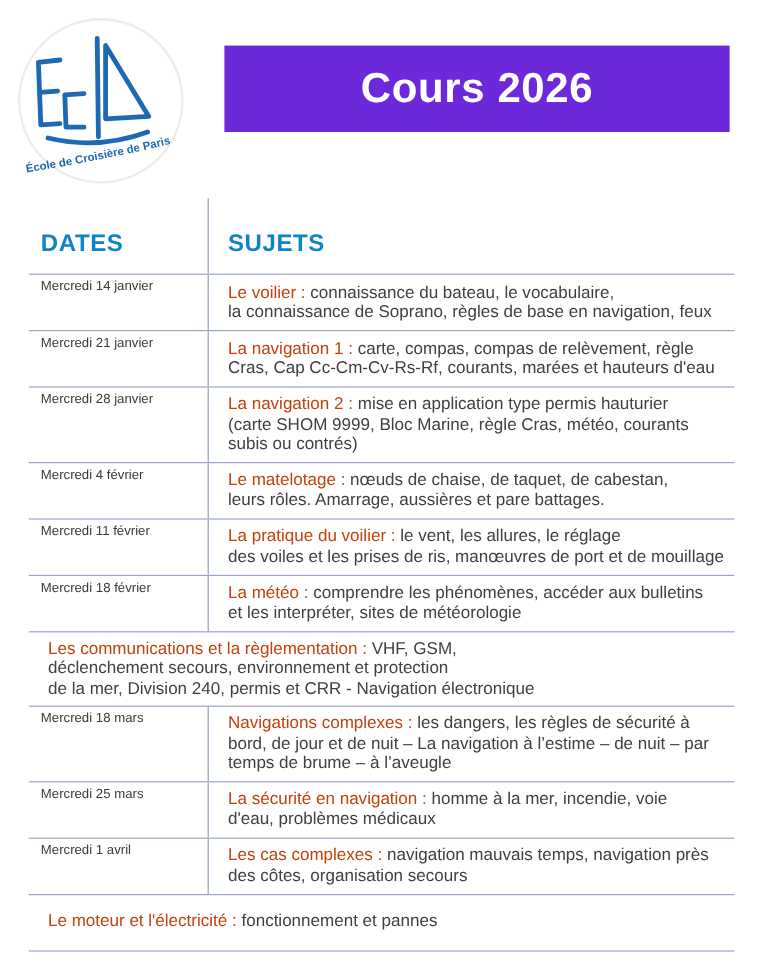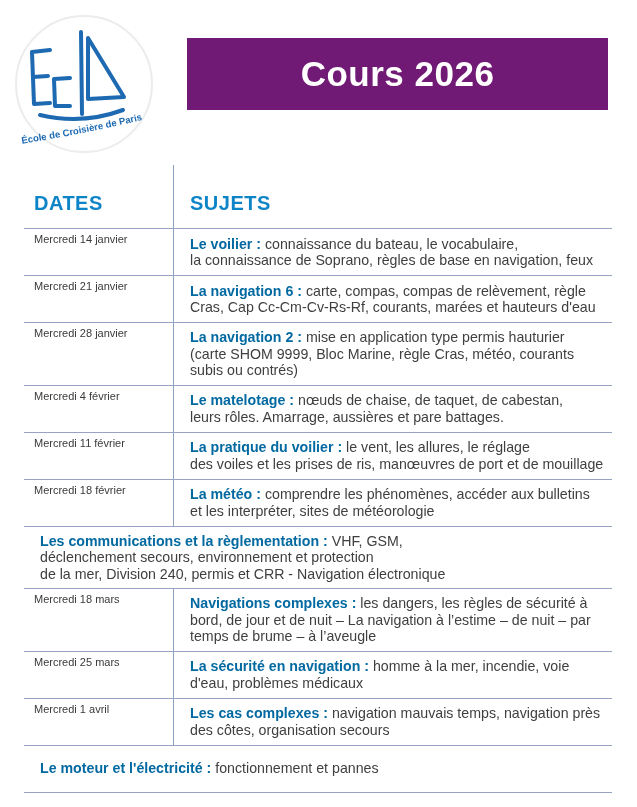--- a/index.html
+++ b/index.html
@@ -5,42 +5,42 @@
   html,body{margin:0;padding:0;}
   body{
     width:637px;height:807px;position:relative;background:#ffffff;
     font-family:"Liberation Sans","DejaVu Sans",sans-serif;
     -webkit-font-smoothing:antialiased;overflow:hidden;
   }
   
   .logo-wrap{position:absolute;left:4px;top:8px;width:164px;height:150px;}
   .banner{
     position:absolute;left:187px;top:38px;width:421px;height:72px;
-    background:#701a75;color:#ffffff;display:flex;align-items:center;justify-content:center;
+    background:#6d28d9;color:#ffffff;display:flex;align-items:center;justify-content:center;
   }
   .banner-title{font-size:35px;font-weight:700;letter-spacing:0.5px;}
   
   .course-table{position:absolute;left:24px;top:165px;width:588px;}
   .thead{display:flex;height:63px;border-bottom:1px solid #98a2c4;}
   .trow{display:flex;border-bottom:1px solid #98a2c4;min-height:46px;}
   .cell-date{
     width:150px;flex:0 0 150px;border-right:1px solid #8ea0c0;
     display:flex;box-sizing:border-box;padding:4px 6px 4px 10px;
     font-size:11px;color:#3a3a3c;
   }
   .cell-subject{
     flex:1;box-sizing:border-box;padding:6px 4px 6px 16px;
     display:flex;flex-direction:column;justify-content:center;
     font-size:14.2px;line-height:16.5px;color:#3f3f41;
   }
   .hcell{display:flex;align-items:center;box-sizing:border-box;}
   .hcell.h-dates{width:150px;flex:0 0 150px;border-right:1px solid #8ea0c0;padding-left:10px;}
   .hcell.h-subjects{flex:1;padding-left:16px;}
   .htext{font-size:20px;font-weight:700;color:#0d84c8;letter-spacing:0.5px;padding-top:14px;}
-  .topic{font-weight:700;color:#0369a1;}
+  .topic{font-weight:400;color:#c2410c;}
   .desc{white-space:pre-line;}
 </style>
 </head>
 <body>
 
 <div class="logo-wrap">
   <svg width="164" height="150" viewBox="0 0 164 150">
     <circle cx="80" cy="76" r="68" fill="#ffffff" stroke="#ececec" stroke-width="2"></circle>
     <g stroke="#1d6ab2" stroke-width="4" fill="none" stroke-linecap="round" stroke-linejoin="round">
 
@@ -86,21 +86,21 @@
     <div class="cell-subject">
       <div><span class="topic">Le voilier :</span> <span class="desc">connaissance du bateau, le vocabulaire,
 la connaissance de Soprano, règles de base en navigation, feux</span></div>
     </div>
   </div>
     <div class="trow">
     <div class="cell-date">
       <span>Mercredi 21 janvier</span>
     </div>
     <div class="cell-subject">
-      <div><span class="topic">La navigation 6 :</span> <span class="desc">carte, compas, compas de relèvement, règle
+      <div><span class="topic">La navigation 1 :</span> <span class="desc">carte, compas, compas de relèvement, règle
 Cras, Cap Cc-Cm-Cv-Rs-Rf, courants, marées et hauteurs d'eau</span></div>
     </div>
   </div>
     <div class="trow">
     <div class="cell-date">
       <span>Mercredi 28 janvier</span>
     </div>
     <div class="cell-subject">
       <div><span class="topic">La navigation 2 :</span> <span class="desc">mise en application type permis hauturier
 (carte SHOM 9999, Bloc Marine, règle Cras, météo, courants

